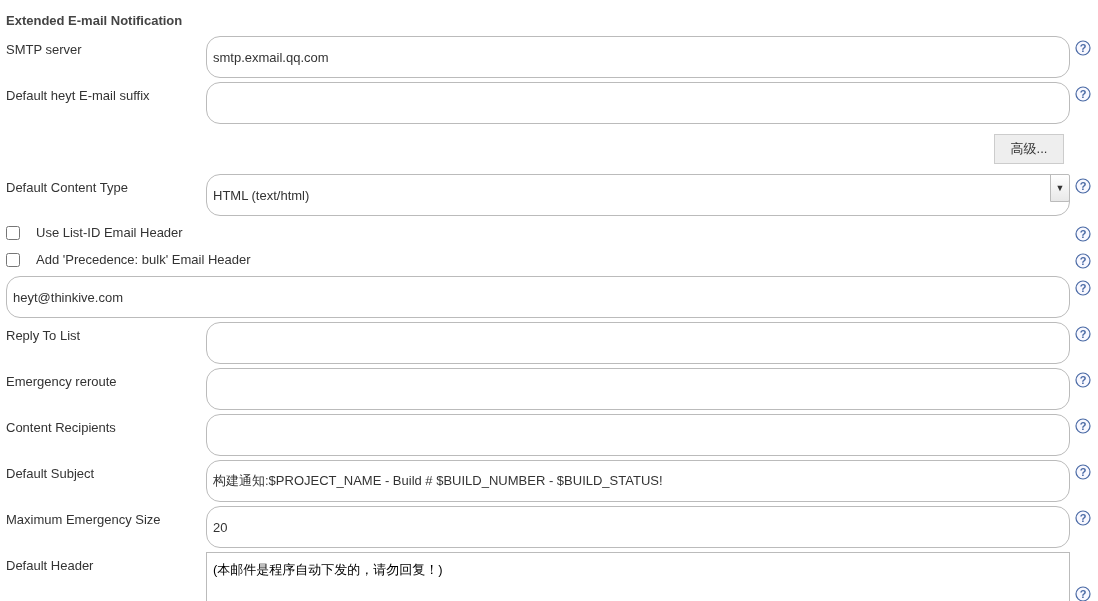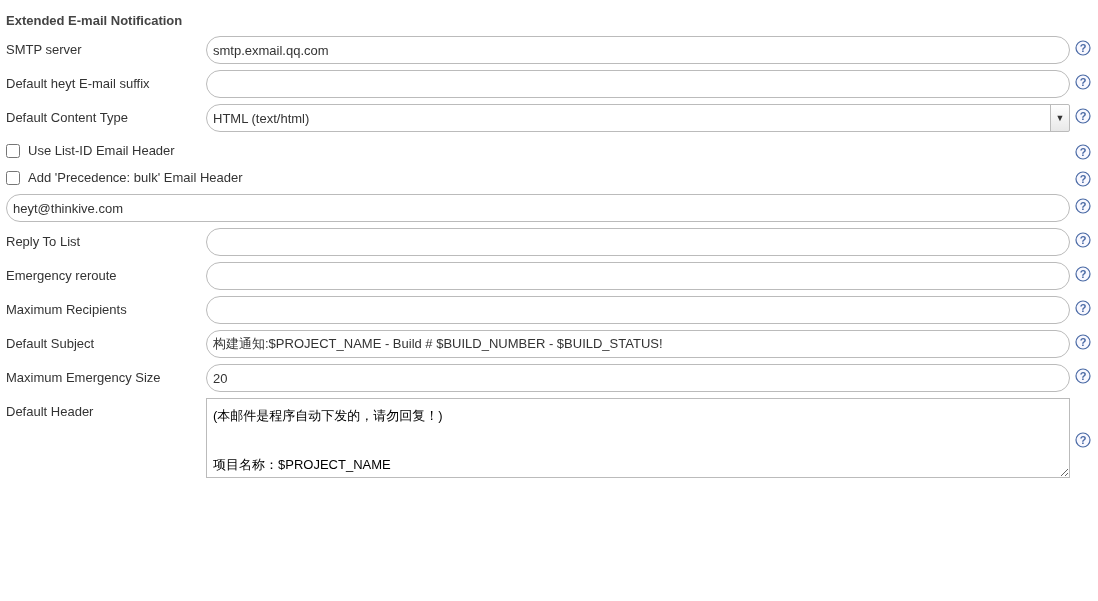--- a/index.html
+++ b/index.html
@@ -37,21 +37,21 @@
   }
   .field-cell {
     flex: 1 1 auto;
     display: flex;
     align-items: center;
     gap: 6px;
   }
   .field-cell input[type="text"],
   .field-cell select {
     width: 100%;
-    height: 28px;
+    height: 42px;
     padding: 3px 6px;
     border: 1px solid #bbb;
     border-radius: 14px;
     font-size: 13px;
     background: #fff;
     color: #333;
   }
   .field-cell select {
     appearance: none;
     -webkit-appearance: none;
@@ -93,21 +93,21 @@
     align-items: center;
     justify-content: center;
     cursor: pointer;
     margin-top: 3px;
   }
   .help-icon svg { width:16px; height:16px; }
   .checkbox-row {
     display: flex;
     align-items: center;
     margin: 6px 0;
-    gap: 8px;
+    gap: 16px;
   }
   .checkbox-row input[type="checkbox"]{
     width: 14px; height: 14px;
     border: 1px solid #aaa;
     flex: 0 0 14px;
     margin:0;
   }
   .checkbox-row .cb-label {
     flex: 1 1 auto;
   }
@@ -158,20 +158,23 @@
     <div class="help-col">
         <span class="help-icon">
           <svg viewBox="0 0 16 16">
             <circle cx="8" cy="8" r="7" fill="#f8f8ff" stroke="#4a6aa5" stroke-width="1.2"></circle>
             <text x="8" y="12" text-anchor="middle" font-size="11" font-weight="bold" fill="#4a6aa5">?</text>
           </svg>
         </span>
       </div>
   </div>
 
+  <div class="adv-row">
+    <button class="adv-btn">高级...</button>
+  </div>
 
   <div class="form-row">
     <div class="label-cell">Default Content Type</div>
     <div class="field-cell">
       <div class="select-wrap">
         <select>
           <option>HTML (text/html)</option>
         </select>
         <span class="select-arrow">▼</span>
       </div>
@@ -250,21 +253,21 @@
         <span class="help-icon">
           <svg viewBox="0 0 16 16">
             <circle cx="8" cy="8" r="7" fill="#f8f8ff" stroke="#4a6aa5" stroke-width="1.2"></circle>
             <text x="8" y="12" text-anchor="middle" font-size="11" font-weight="bold" fill="#4a6aa5">?</text>
           </svg>
         </span>
       </div>
   </div>
 
   <div class="form-row">
-    <div class="label-cell">Maximum Recipients</div>
+    <div class="label-cell">Content Recipients</div>
     <div class="field-cell">
       <input type="text" value="" style="">
     </div>
     <div class="help-col">
         <span class="help-icon">
           <svg viewBox="0 0 16 16">
             <circle cx="8" cy="8" r="7" fill="#f8f8ff" stroke="#4a6aa5" stroke-width="1.2"></circle>
             <text x="8" y="12" text-anchor="middle" font-size="11" font-weight="bold" fill="#4a6aa5">?</text>
           </svg>
         </span>

